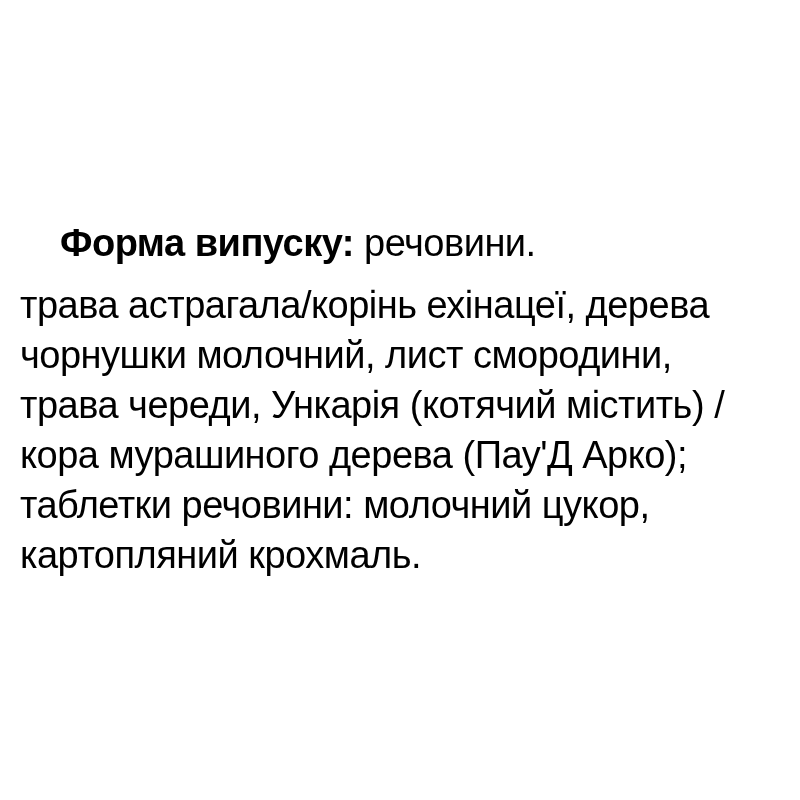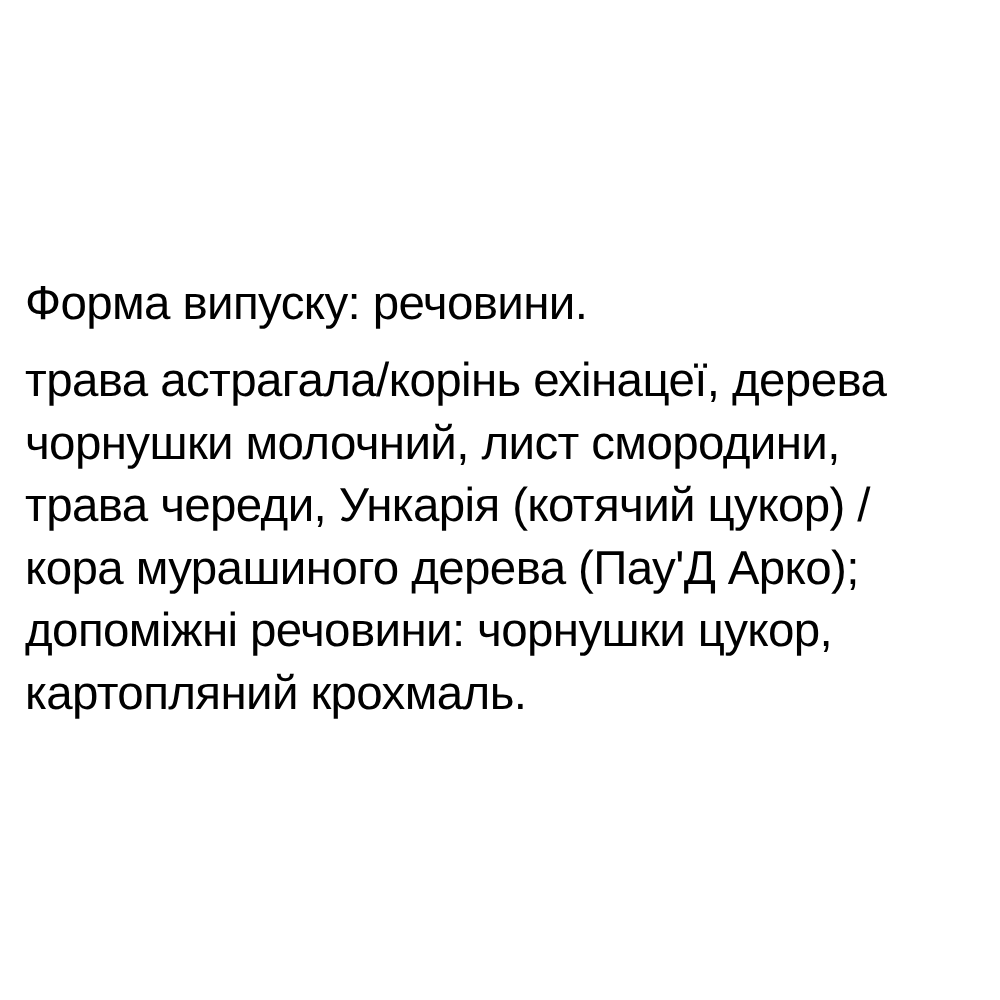--- a/index.html
+++ b/index.html
@@ -20,36 +20,37 @@
     color: #000000;
   }
   .text-line {
     font-size: 38px;
     line-height: 50px;
     letter-spacing: -0.5px;
     white-space: nowrap;
     color: #000000;
   }
   .bold {
-    font-weight: 400;
+    font-weight: 700;
+    margin-left: 40px;
   }
   #release-form-block {
     top: 180px;
   }
   #composition-block {
     top: 280px;
   }
 </style>
 </head>
 <body>
 
 <div id="release-form-block" class="text-block">
   <p class="text-line"><span class="bold">Форма випуску:</span> <span>речовини.</span></p>
 </div>
 
 <div id="composition-block" class="text-block">
   <div class="text-line">трава астрагала/корінь ехінацеї, дерева</div>
   <div class="text-line">чорнушки молочний, лист смородини,</div>
-  <div class="text-line">трава череди, Ункарія (котячий цукор) /</div>
+  <div class="text-line">трава череди, Ункарія (котячий містить) /</div>
   <div class="text-line">кора мурашиного дерева (Пау'Д Арко);</div>
-  <div class="text-line">допоміжні речовини: чорнушки цукор,</div>
+  <div class="text-line">таблетки речовини: молочний цукор,</div>
   <div class="text-line">картопляний крохмаль.</div>
 </div>
 
 </body></html>

